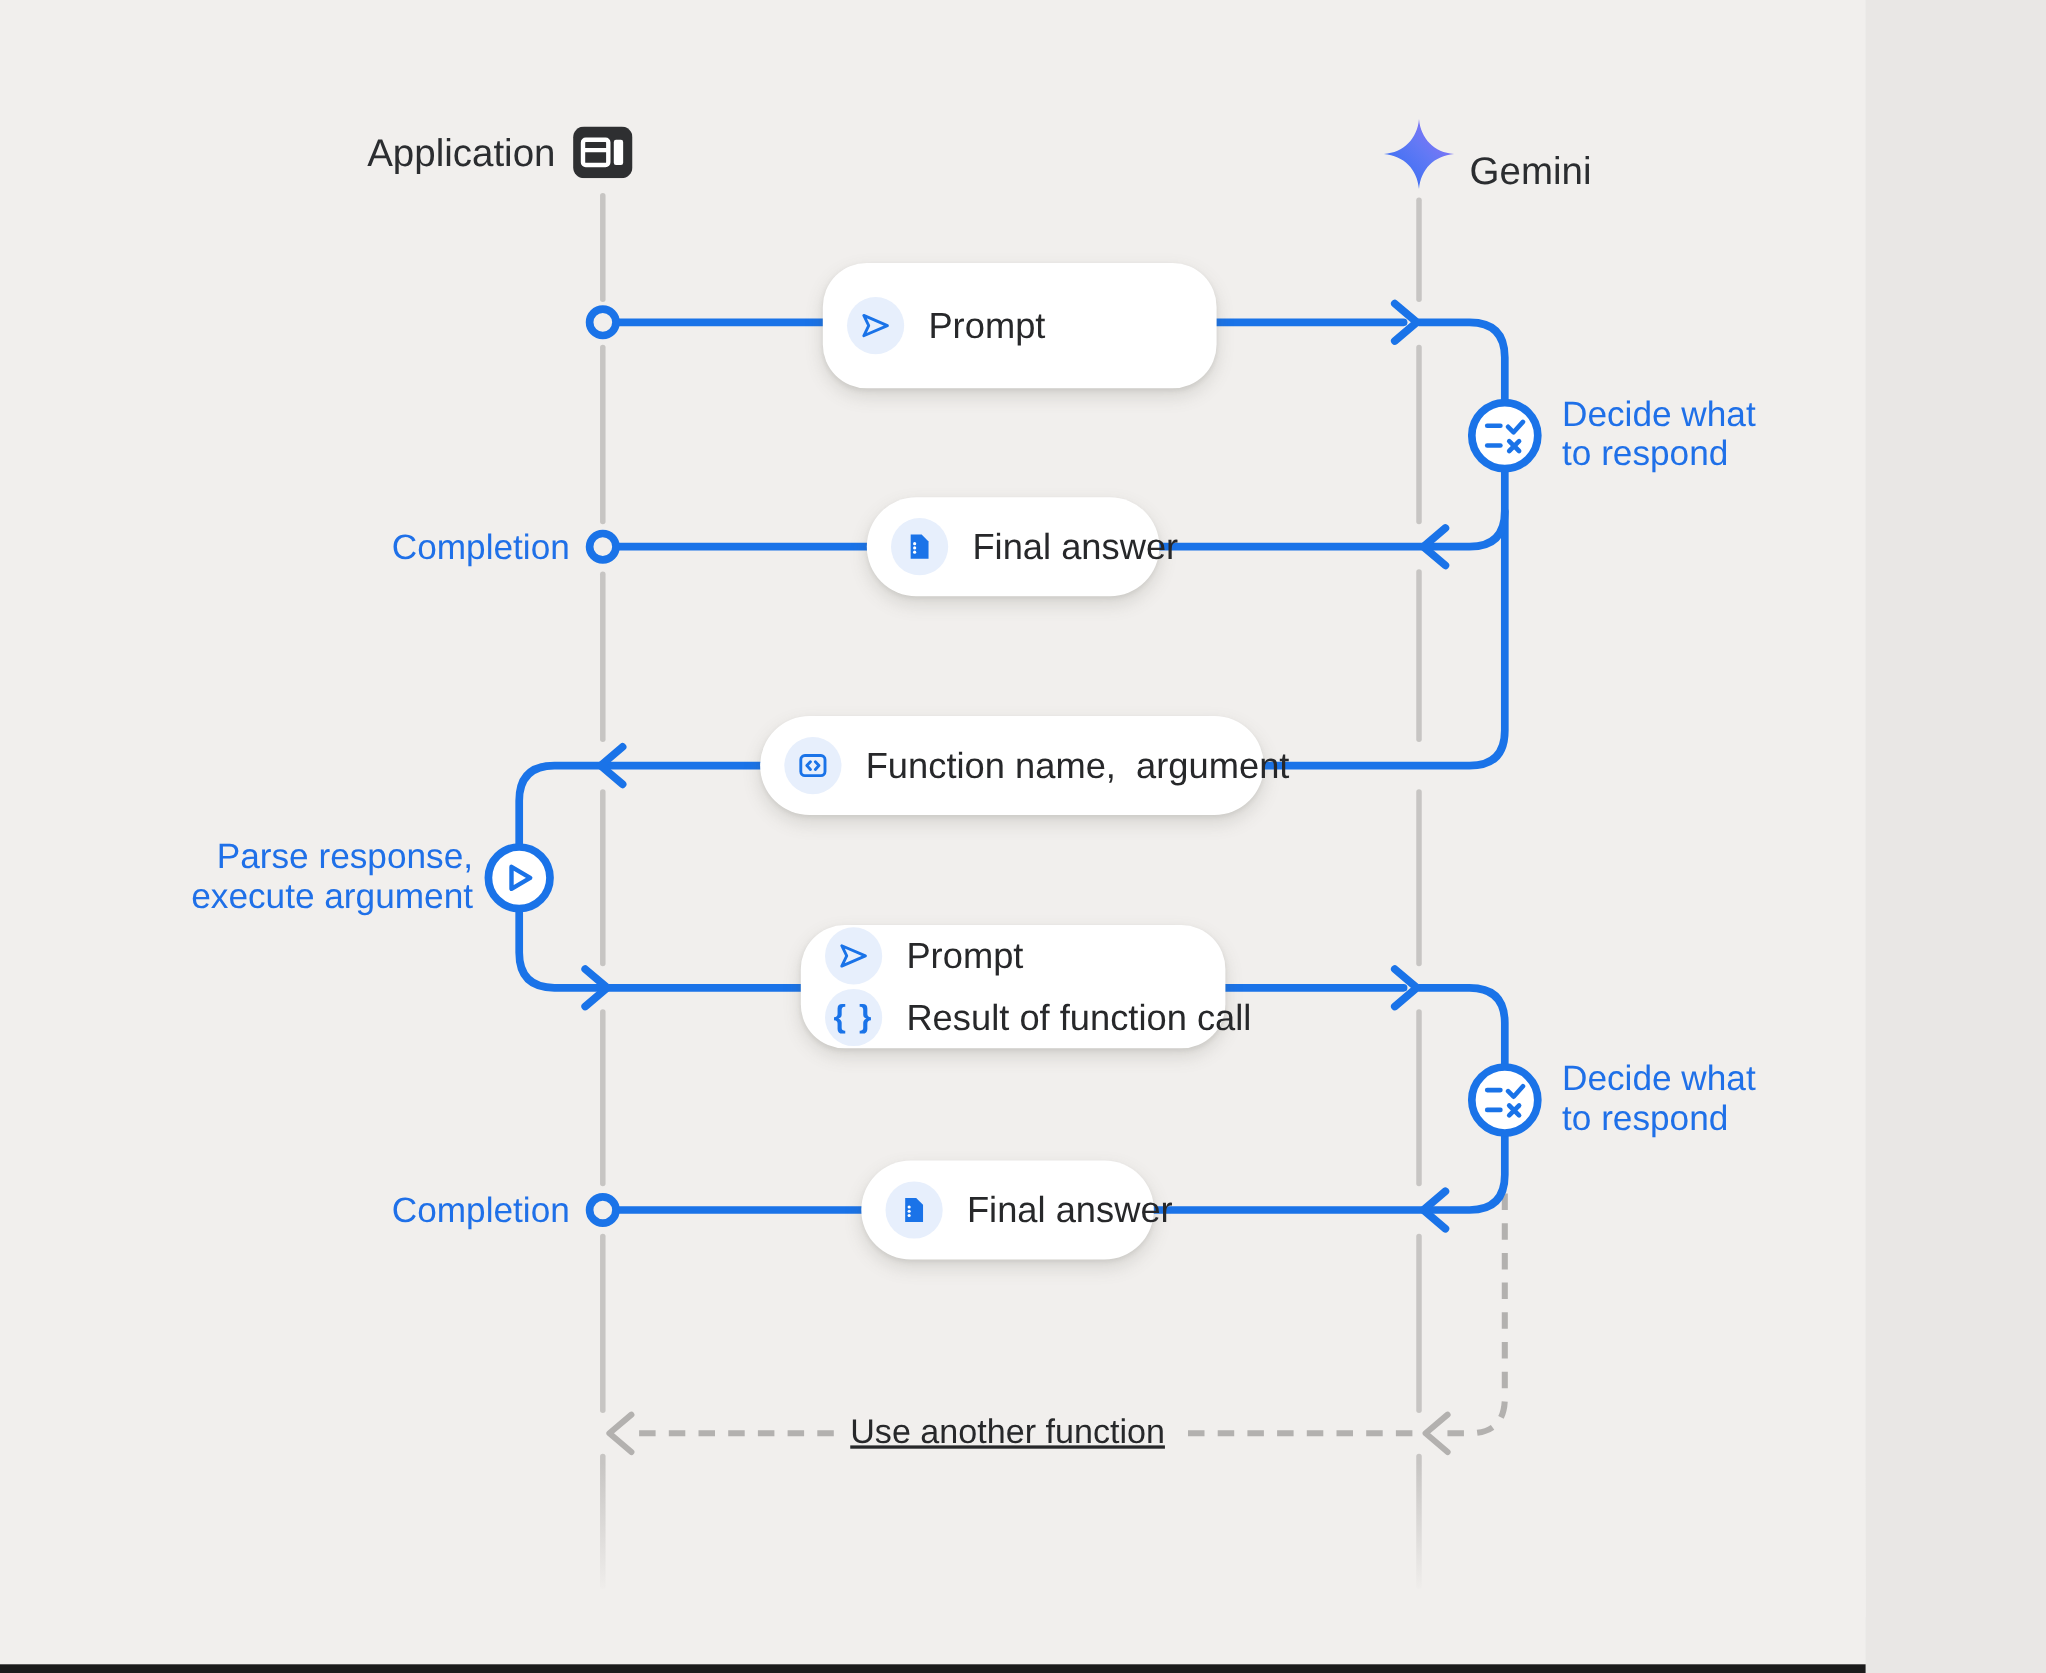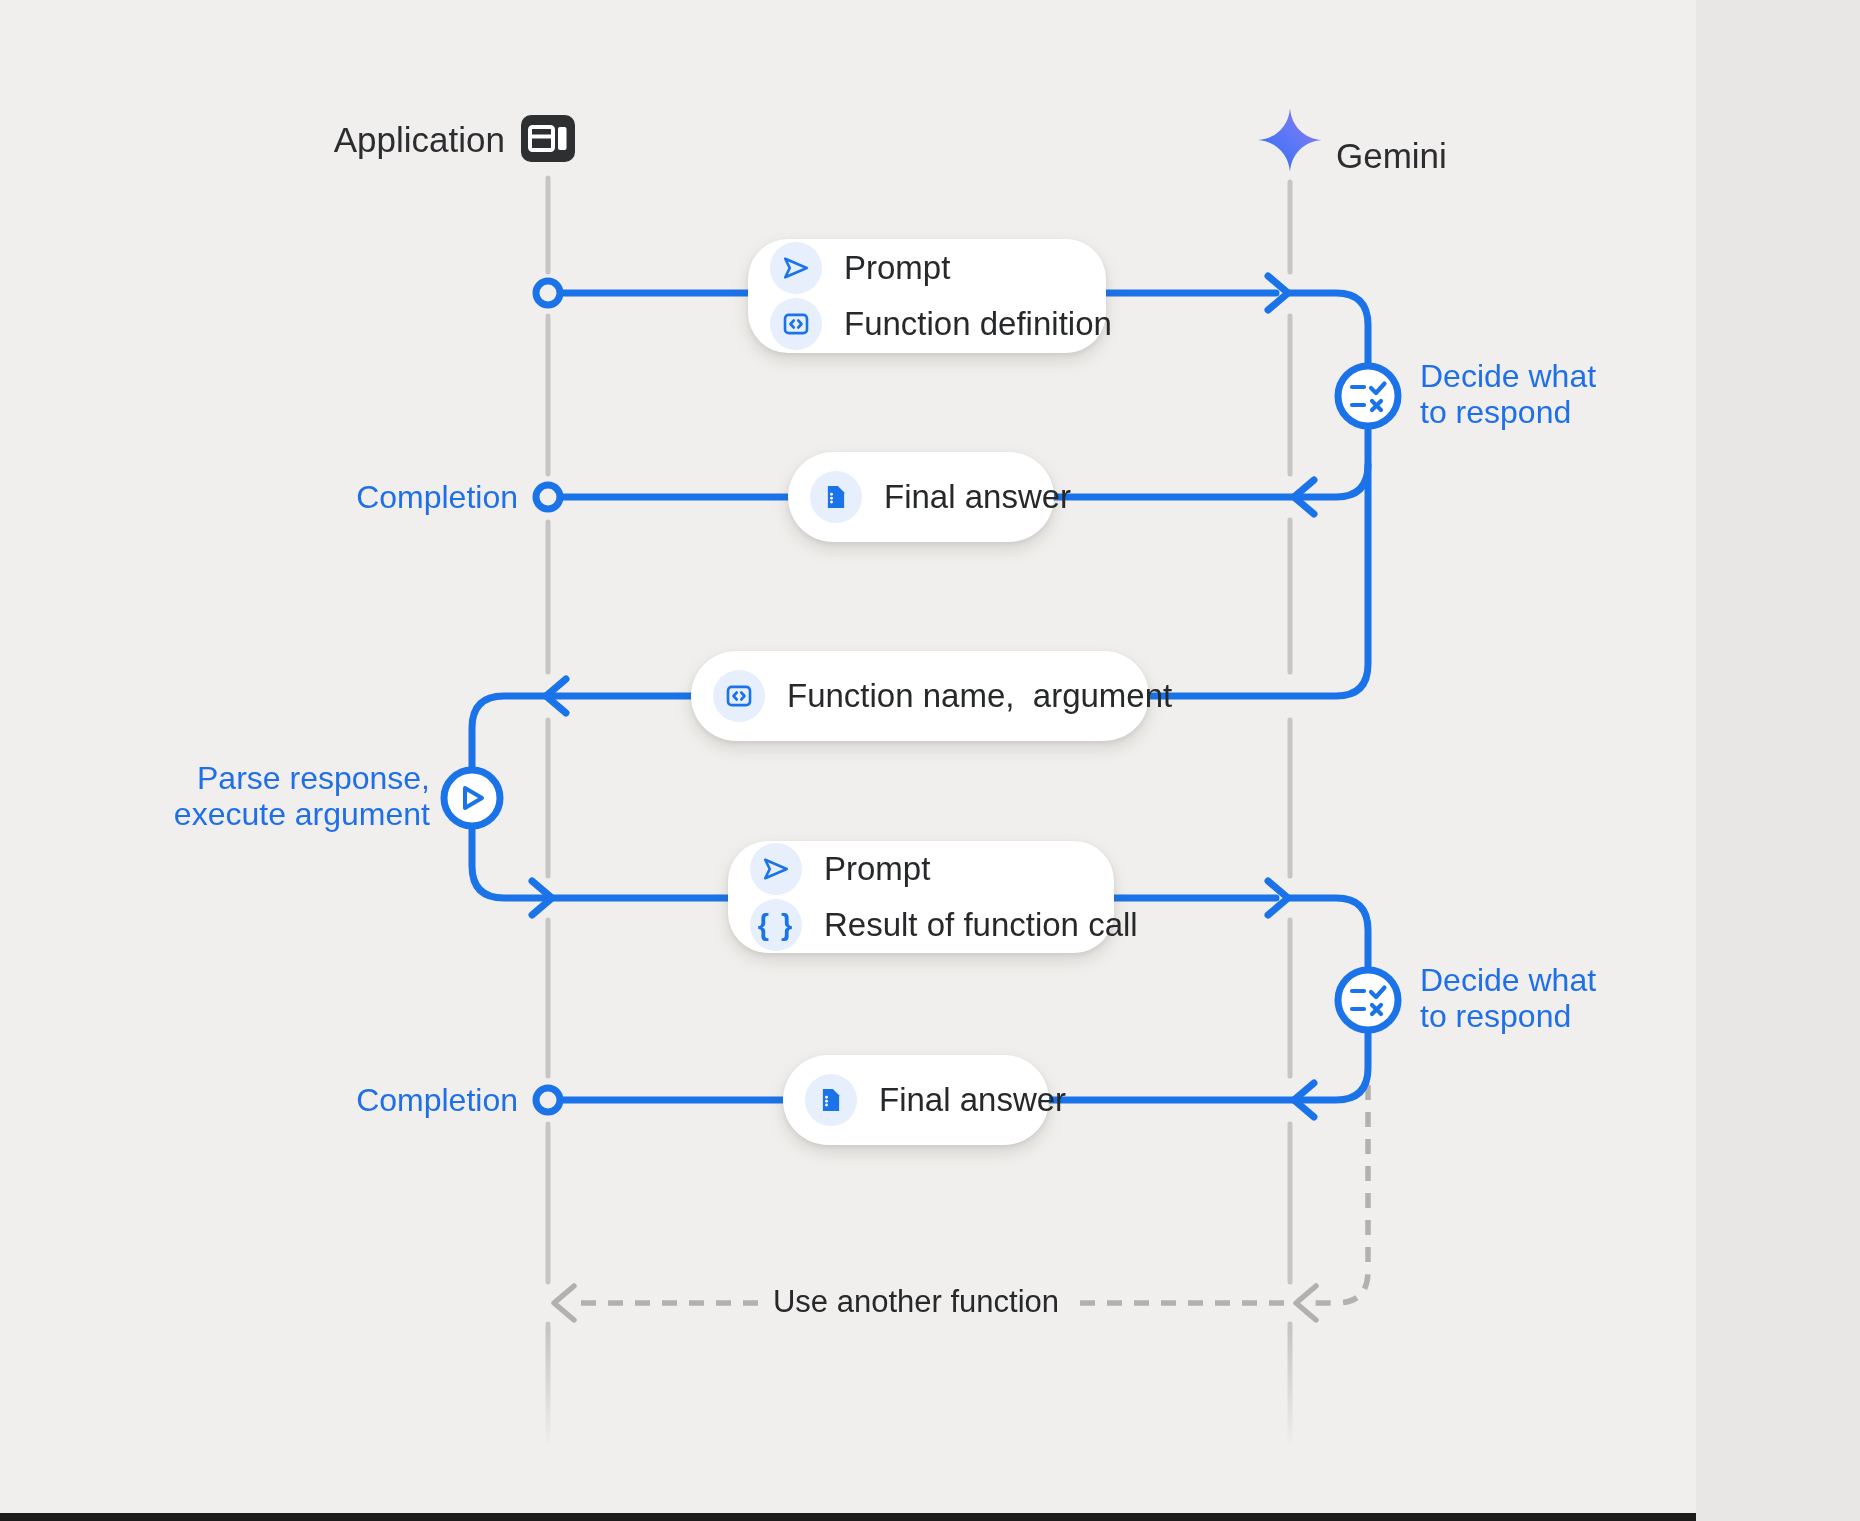--- a/index.html
+++ b/index.html
@@ -28,21 +28,21 @@
   .pill-label{font-size:33px;color:#27282a;white-space:pre;}
   .braces{font-size:29px;font-weight:700;color:#1a73e8;letter-spacing:2px;white-space:pre;}
 
   
   .blue-note{color:#1f70e8;font-weight:500;}
   .completion{font-size:32px;text-align:right;left:160px;width:358px;line-height:40px;}
   .multiline{white-space:pre-line;}
   .parse-note{font-size:32px;line-height:36px;text-align:right;left:100px;width:330px;top:760px;}
   .decide-note{font-size:32px;line-height:36px;left:1420px;}
   .loop-note{font-size:31px;font-weight:500;color:#27282a;left:766px;top:1283px;width:300px;
-             text-align:center;line-height:38px;}
+             text-align:center;line-height:38px;text-decoration:underline;}
 
   .fade{left:0;top:1330px;width:1860px;height:140px;
         background:linear-gradient(to bottom,rgba(241,239,237,0),rgba(241,239,237,1) 85%);}
   .bottom-bar{left:0;top:1513px;width:1860px;height:8px;background:#1b1b1b;}
 </style>
 </head>
 <body>
 
 <div class="stage">
 
@@ -152,30 +152,20 @@
 
   <div class="pill" style="left:748px;top:239px;width:358px;height:114px;border-radius:40px;">
     <div class="pill-row">
       <span class="chip">
         <svg width="30" height="30" viewBox="0 0 24 24">
           <path d="M3.4 4.6 L20.6 12 L3.4 19.4 L7 12 Z" fill="none" stroke="#1a73e8" stroke-width="2.1" stroke-linejoin="round"></path>
         </svg>
       </span>
       <span class="pill-label">Prompt</span>
     </div>
-    <div class="pill-row">
-      <span class="chip">
-        <svg width="30" height="30" viewBox="0 0 24 24">
-          <rect x="3.2" y="4.7" width="17.6" height="14.6" rx="3" fill="none" stroke="#1a73e8" stroke-width="2.1"></rect>
-          <path d="M10.2 9.2 L7.6 12 L10.2 14.8" fill="none" stroke="#1a73e8" stroke-width="2.1" stroke-linecap="round" stroke-linejoin="round"></path>
-          <path d="M13.8 9.2 L16.4 12 L13.8 14.8" fill="none" stroke="#1a73e8" stroke-width="2.1" stroke-linecap="round" stroke-linejoin="round"></path>
-        </svg>
-      </span>
-      <span class="pill-label">Function definition</span>
-    </div>
   </div>
 
   <div class="pill" style="left:788px;top:452px;width:266px;height:90px;">
     <div class="pill-row">
       <span class="chip">
         <svg width="30" height="30" viewBox="0 0 24 24">
           <path d="M5.5 3.2 H13.5 L18.5 8.2 V20.8 H5.5 Z" fill="#1a73e8"></path>
           <circle cx="8.4" cy="9.8" r="1.15" fill="#ffffff"></circle>
           <circle cx="8.4" cy="12.9" r="1.15" fill="#ffffff"></circle>
           <circle cx="8.4" cy="16" r="1.15" fill="#ffffff"></circle>

